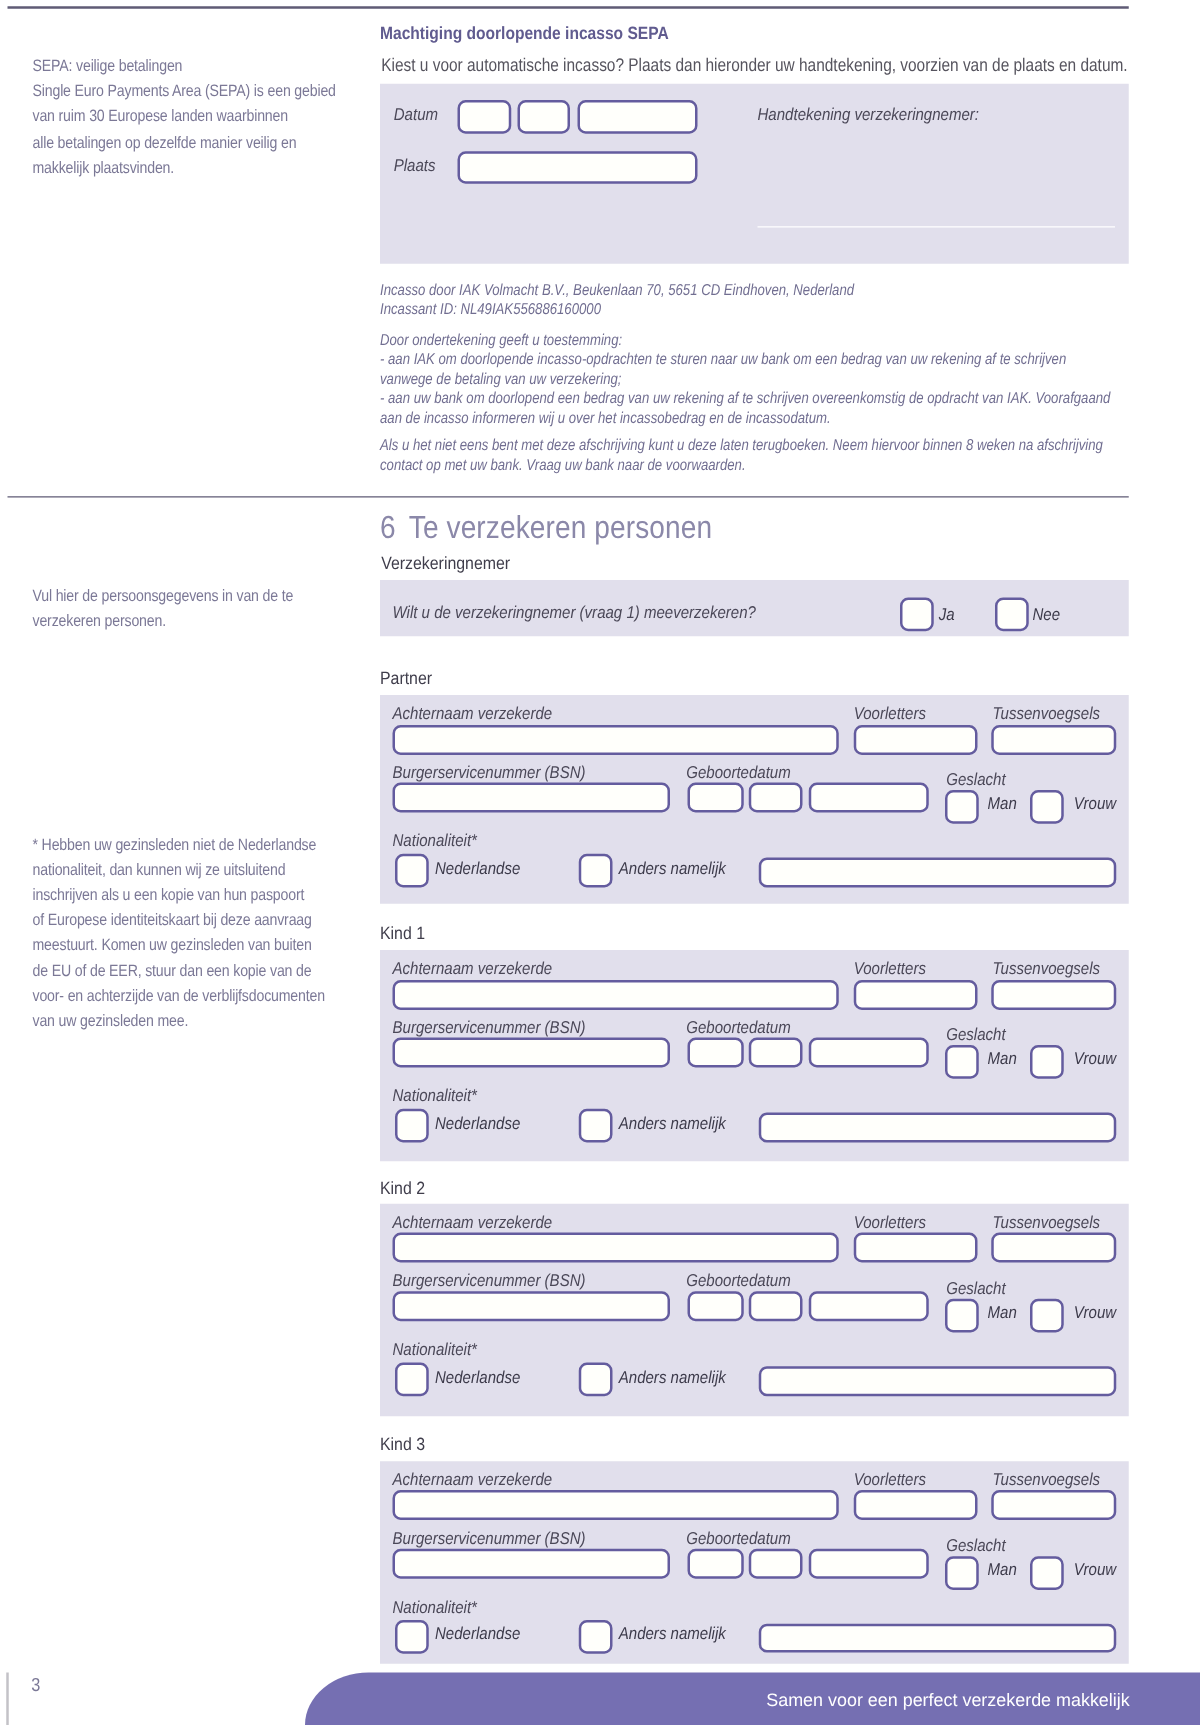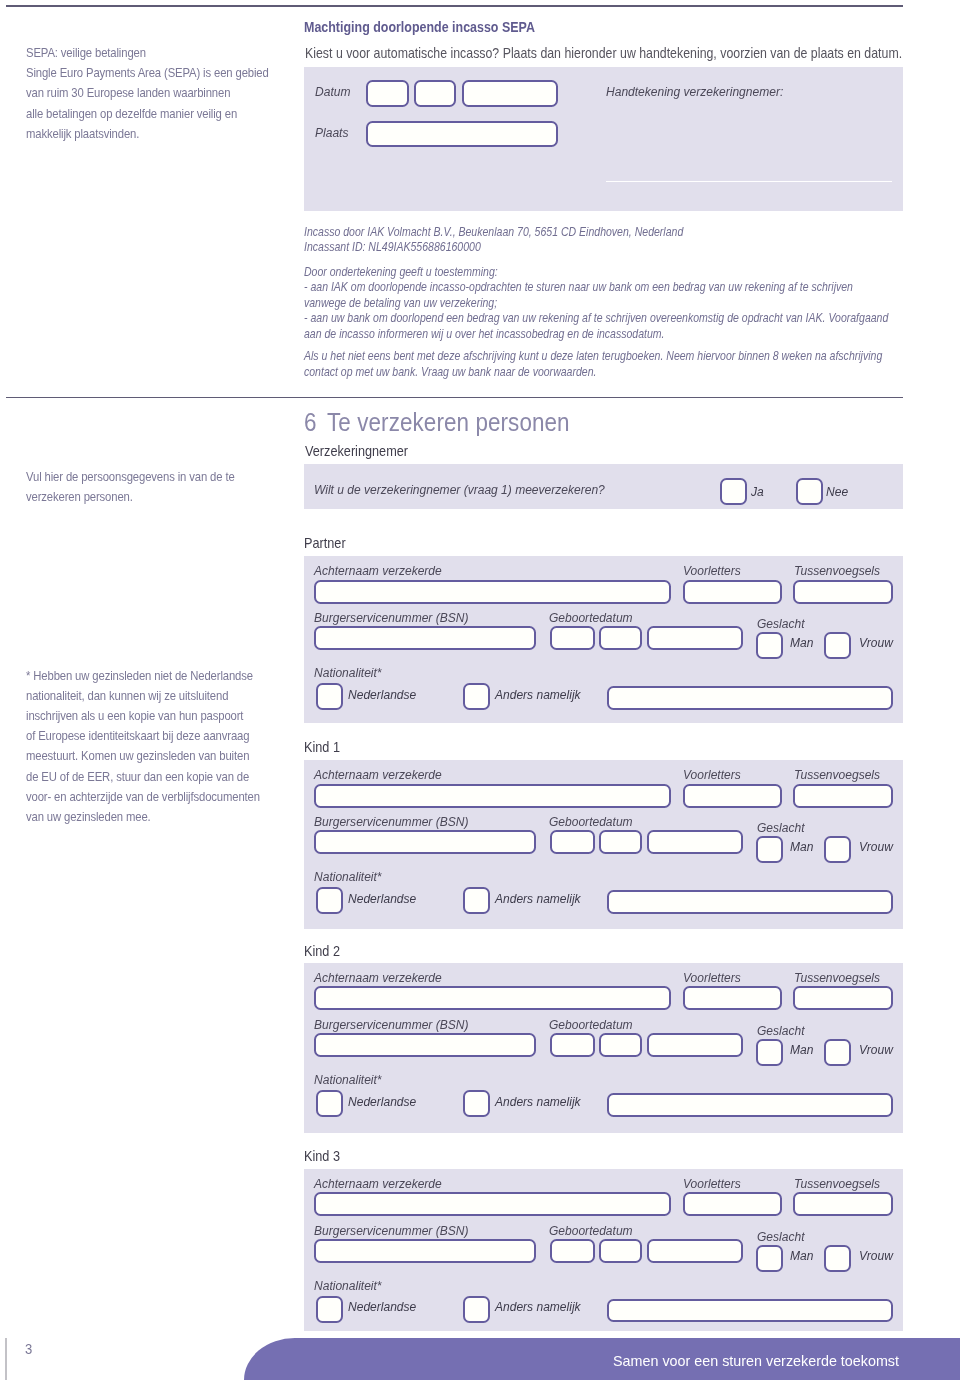--- a/index.html
+++ b/index.html
@@ -207,14 +207,14 @@
     <div class="cbx-lbl" style="left:858.8px;top:1247.8999999999999px;">Vrouw</div>
     <div class="lbl-it" style="left:313.9px;top:1277.6999999999998px;">Nationaliteit*</div>
     <div class="cbx" style="left:315.5px;top:1295.8999999999999px;"></div>
     <div class="cbx-lbl" style="left:348.1px;top:1299.3999999999999px;">Nederlandse</div>
     <div class="cbx" style="left:462.7px;top:1295.8999999999999px;"></div>
     <div class="cbx-lbl" style="left:495px;top:1299.3999999999999px;">Anders namelijk</div>
     <div class="fld" style="left:607.1px;top:1298.8999999999999px;width:286.3px;height:23.5px;"></div>
   </div>
 
 <div class="footerbar" style="left:244px;top:1338.3px;width:716px;height:41.7px;border-top-left-radius:52px 43px;"></div>
-<div class="footer-text" style="left:612.5px;top:1352.8px;">Samen voor een sturen verzekerde toekomst</div>
+<div class="footer-text" style="left:612.5px;top:1352.8px;">Samen voor een perfect verzekerde makkelijk</div>
 <div class="pageno" style="left:25px;top:1339.8px;">3</div>
 
 </body></html>

